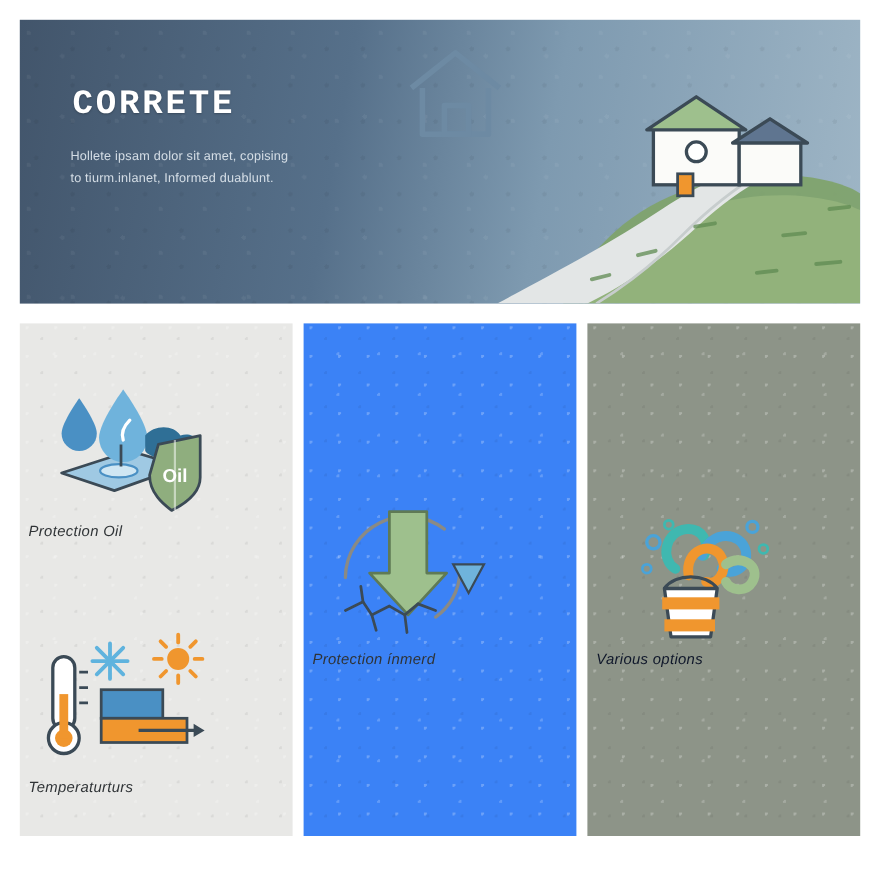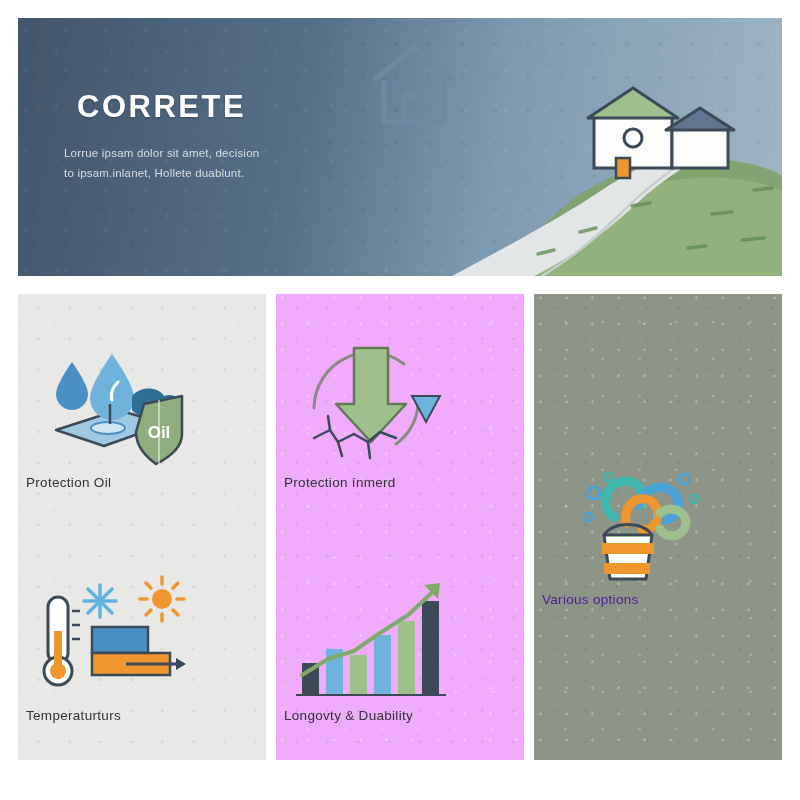--- a/index.html
+++ b/index.html
@@ -47,22 +47,23 @@
     left: 46px;
     top: 56px;
     width: 330px;
   }
   .hero-title {
     color: #ffffff;
     font-size: 31px;
     font-weight: bold;
     letter-spacing: 2.5px;
     line-height: 1.28;
-    margin: 13px;
+    margin: 2px;
     text-shadow: 0 1px 2px rgba(0,0,0,0.25);
+    font-family: Liberation Mono, monospace;
   }
   .hero-sub {
     margin-top: 16px;
     color: #dfe7ee;
     font-size: 11.5px;
     line-height: 1.75;
     letter-spacing: 0.2px;
     opacity: 0.92;
   }
   .hero-scene {
@@ -84,21 +85,21 @@
     gap: 10px;
   }
   .col {
     position: relative;
     flex: 1 1 0;
     overflow: hidden;
     display: flex;
     flex-direction: column;
   }
   .col-1 { background: #e8e8e6; }
-  .col-2 { background: #f0abfc; }
+  .col-2 { background: #3b82f6; }
   .col-3 { background: #8d9488; }
 
   .col-noise {
     position: absolute;
     inset: 0;
     background-image:
       radial-gradient(circle at 25% 15%, rgba(255,255,255,0.25) 0 1.5px, transparent 1.5px),
       radial-gradient(circle at 65% 45%, rgba(0,0,0,0.06) 0 1.5px, transparent 1.5px),
       radial-gradient(circle at 85% 75%, rgba(255,255,255,0.2) 0 1.5px, transparent 1.5px);
     background-size: 26px 26px, 31px 31px, 37px 37px;
@@ -123,22 +124,23 @@
     justify-content: center;
   }
   .cell-label {
     margin-top: 0;
     font-size: 13.5px;
     color: #2f3336;
     letter-spacing: 0.3px;
     text-align: center;
     line-height: 1.35;
     max-width: 200px;
-  }
-  .col-3 .cell-label { color: #4c1d95; }
+    font-style: italic;
+  }
+  .col-3 .cell-label { color: #0f172a; }
 
   svg { display: block; }
 </style>
 </head>
 <body>
 
 <div class="page">
 
   <div class="hero">
     <div class="hero-noise"></div>
@@ -177,22 +179,22 @@
           <rect x="314" y="140" width="14" height="20" fill="#f0962e" stroke="#3b4a56" stroke-width="2.5"></rect>
         </g>
       </svg>
     </div>
 
     <div class="hero-text">
       <h1 class="hero-title">
         <span>CORRETE</span><br>
       </h1>
       <div class="hero-sub">
-        <div>Lorrue ipsam dolor sit amet, decision</div>
-        <div>to ipsam.inlanet, Hollete duablunt.</div>
+        <div>Hollete ipsam dolor sit amet, copising</div>
+        <div>to tiurm.inlanet, Informed duablunt.</div>
       </div>
     </div>
   </div>
 
   <div class="columns">
 
     <div class="col col-1">
       <div class="col-noise"></div>
 
       <div class="cell">
@@ -278,39 +280,20 @@
               <path d="M54 104 L58 118"></path>
               <path d="M70 96 L84 104 L96 94"></path>
               <path d="M84 104 L86 120"></path>
               <path d="M96 94 L112 100"></path>
             </g>
           </svg>
         </div>
         <div class="cell-label">Protection ínmerd</div>
       </div>
 
-      <div class="cell">
-        <div class="cell-art">
-          <svg width="170" height="136" viewBox="0 0 170 136">
-
-            <rect x="18" y="92" width="17" height="32" fill="#3b4a56"></rect>
-            <rect x="42" y="78" width="17" height="46" fill="#6fb3dc"></rect>
-            <rect x="66" y="84" width="17" height="40" fill="#9ec08d"></rect>
-            <rect x="90" y="64" width="17" height="60" fill="#6fb3dc"></rect>
-            <rect x="114" y="50" width="17" height="74" fill="#9ec08d"></rect>
-            <rect x="138" y="30" width="17" height="94" fill="#3b4a56"></rect>
-
-            <path d="M18 104 L44 88 L70 80 L96 62 L124 44 L152 18" stroke="#7faa6b" stroke-width="4" fill="none" stroke-linecap="round" stroke-linejoin="round"></path>
-            <path d="M140 14 L156 12 L154 28 Z" fill="#7faa6b"></path>
-
-            <line x1="12" y1="124" x2="162" y2="124" stroke="#3b4a56" stroke-width="2"></line>
-          </svg>
-        </div>
-        <div class="cell-label">Longovty &amp; Duability</div>
-      </div>
     </div>
 
     <div class="col col-3">
       <div class="col-noise"></div>
 
       <div class="cell">
         <div class="cell-art">
           <svg width="170" height="136" viewBox="0 0 170 136">
 
             <path d="M74 56 C62 42 68 20 86 18 C100 16 108 28 104 40 C118 28 140 34 140 50 C140 62 128 68 118 66 C130 74 126 92 110 92 L70 92 C56 92 52 74 66 66 Z" fill="none"></path>

